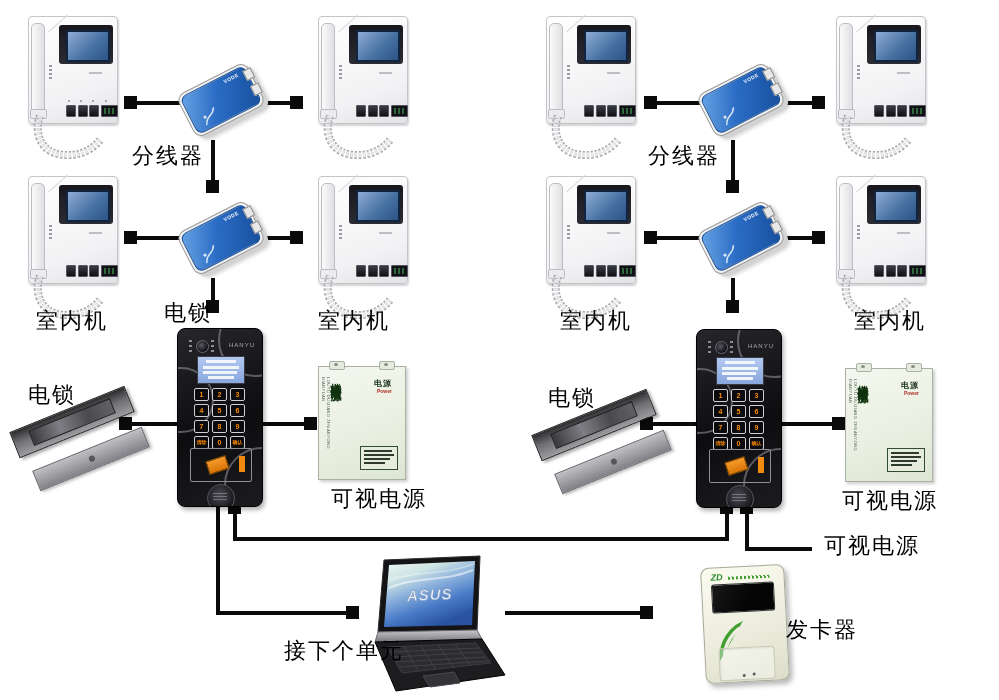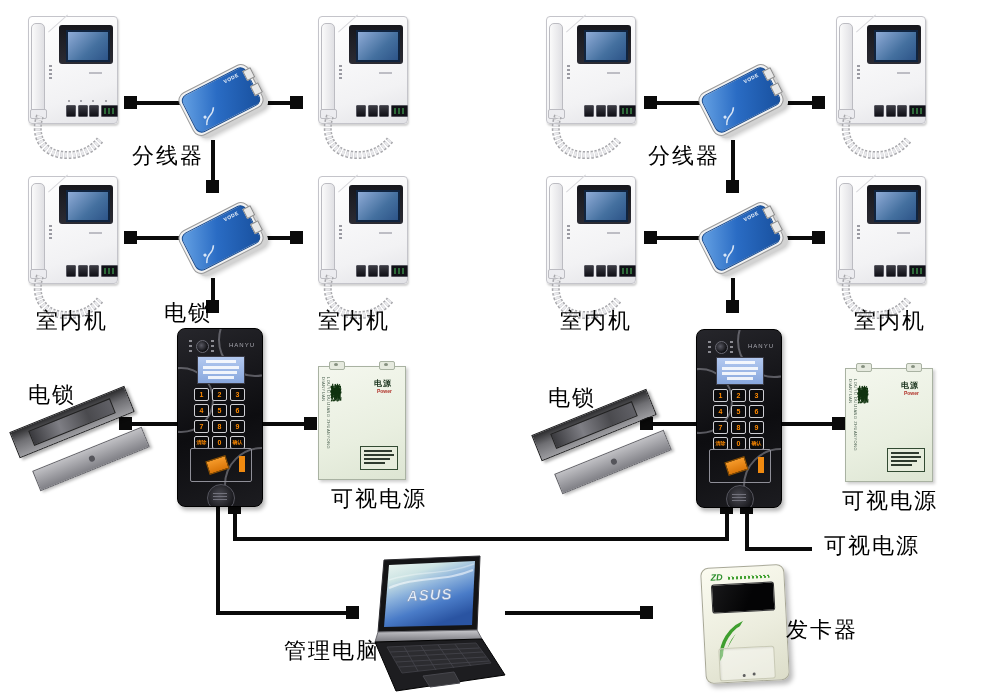--- a/index.html
+++ b/index.html
@@ -560,16 +560,16 @@
   <span class="lbl" style="left:36px;top:306px">室内机</span>
   <span class="lbl" style="left:318px;top:306px">室内机</span>
   <span class="lbl" style="left:560px;top:306px">室内机</span>
   <span class="lbl" style="left:854px;top:306px">室内机</span>
   <span class="lbl" style="left:164px;top:298px">电锁</span>
   <span class="lbl" style="left:28px;top:380px">电锁</span>
   <span class="lbl" style="left:548px;top:383px">电锁</span>
   <span class="lbl" style="left:331px;top:484px">可视电源</span>
   <span class="lbl" style="left:842px;top:486px">可视电源</span>
   <span class="lbl" style="left:824px;top:531px">可视电源</span>
-  <span class="lbl" style="left:284px;top:636px">管理电脑</span>
+  <span class="lbl" style="left:284px;top:636px">接下个单元</span>
   <span class="lbl" style="left:786px;top:615px">发卡器</span>
 
 </div>
 
 </body></html>

